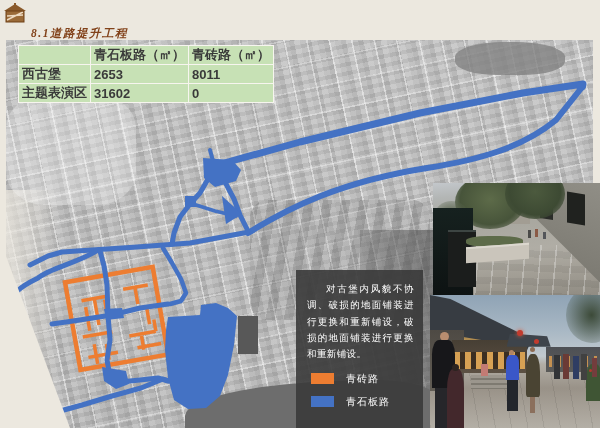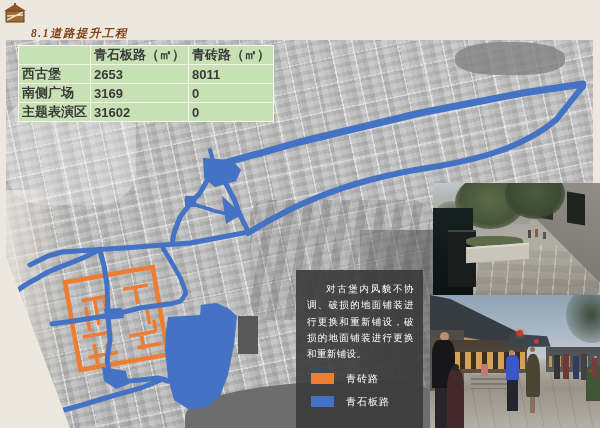--- a/index.html
+++ b/index.html
@@ -198,25 +198,20 @@
     <tbody>
         <tr>
       <th class="c0"></th>
       <th class="c1">青石板路（㎡）</th>
       <th class="c2">青砖路（㎡）</th>
     </tr>
     <tr>
       <td>西古堡</td>
       <td>2653</td>
       <td>8011</td>
-    </tr>
-    <tr>
-      <td>南侧广场</td>
-      <td>3169</td>
-      <td>0</td>
     </tr>
     <tr>
       <td>主题表演区</td>
       <td>31602</td>
       <td>0</td>
     </tr>
   </tbody>
     </table>
 
   <div class="photo ph1">

